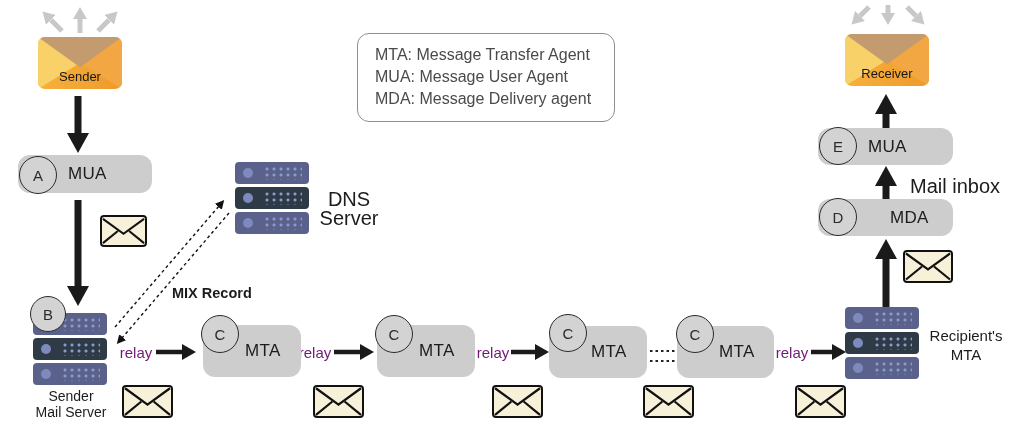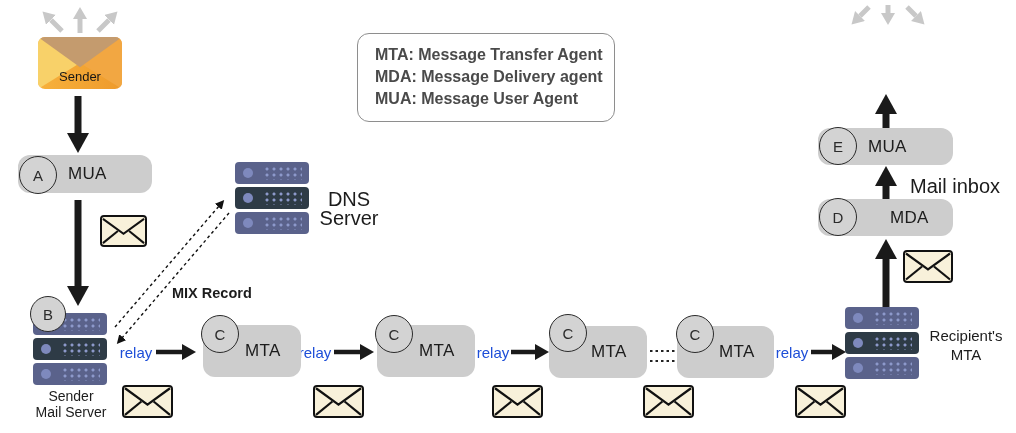--- a/index.html
+++ b/index.html
@@ -39,27 +39,27 @@
   .big-env .w-left{background:#f8d169;clip-path:polygon(0 0,50% 50%,0 100%);}
   .big-env .w-right{background:#f2a742;clip-path:polygon(100% 0,100% 100%,50% 50%);}
   .big-env .w-flap{background:#c49b6e;clip-path:polygon(0 0,100% 0,50% 58%);}
   .big-env .be-label{position:absolute;left:0;right:0;bottom:5px;text-align:center;
        font-size:13px;color:#161616;}
 
   
   .lbl{position:absolute;font-size:14px;color:#1c1c1c;line-height:16px;}
   .center{text-align:center;}
   .prewrap{white-space:pre-line;}
-  .relay-lbl{position:absolute;font-size:15px;color:#1d4ed8;width:42px;text-align:center;}
+  .relay-lbl{position:absolute;font-size:15px;color:#701a75;width:42px;text-align:center;}
   .semibold{font-weight:600;text-align:center;}
 
   
   .legend{position:absolute;left:357px;top:33px;width:258px;height:89px;background:#ffffff;
        border:1.5px solid #8e8e8e;border-radius:12px;box-sizing:border-box;padding:10px 0 0 17px;}
-  .legend .legend-line{font-size:16px;color:#4a4a4a;line-height:22px;font-weight:bold;}
+  .legend .legend-line{font-size:16px;color:#4a4a4a;line-height:22px;}
 </style>
 </head>
 <body>
 
 <div id="stage">
 
   <svg id="arrows" viewBox="0 0 1016 433">
     <defs>
       <marker id="mBig" markerUnits="userSpaceOnUse" markerWidth="22" markerHeight="24" refX="0" refY="11" orient="auto">
         <path d="M0,0 L20,11 L0,22 Z" fill="#1a1a1a"></path>
@@ -108,25 +108,31 @@
     <line x1="229" y1="213" x2="122" y2="338" stroke="#111" stroke-width="1.4" stroke-dasharray="3 3" marker-end="url(#mDash)"></line>
   </svg>
 
   <div class="big-env" style="left:38px;top:37px;">
     <div class="wedge w-left"></div>
     <div class="wedge w-right"></div>
     <div class="wedge w-flap"></div>
     <div class="be-label">Sender</div>
   </div>
 
+  <div class="big-env" style="left:845px;top:34px;">
+    <div class="wedge w-left"></div>
+    <div class="wedge w-right"></div>
+    <div class="wedge w-flap"></div>
+    <div class="be-label">Receiver</div>
+  </div>
 
   <div class="legend">
     <div class="legend-line">MTA: Message Transfer Agent</div>
+    <div class="legend-line">MUA: Message User Agent</div>
     <div class="legend-line">MDA: Message Delivery agent</div>
-    <div class="legend-line">MUA: Message User Agent</div>
   </div>
 
   <div class="gbox" style="left:18px;top:155px;width:134px;height:38px;">
     <span class="gbox-label" style="padding-left:50px;">MUA</span>
   </div>
   <div class="badge" style="left:19px;top:156px;">A</div>
 
   <div class="env" style="left:100px;top:215px;width:47px;height:32px;">
     <svg viewBox="0 0 46 28" fill="none" stroke="#111" stroke-width="2.2">
         <path d="M1,1 L23,17 L45,1"></path>

